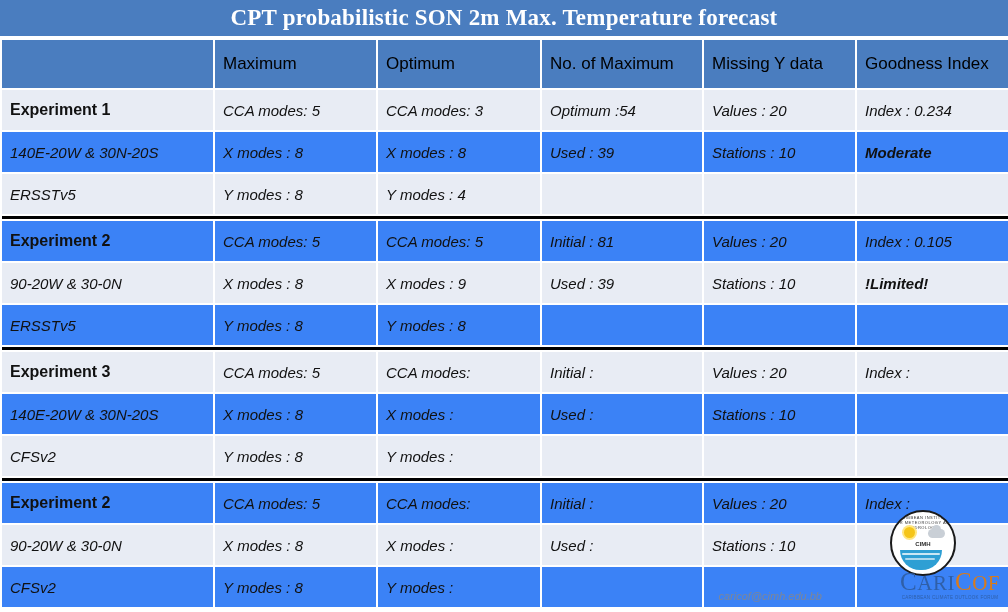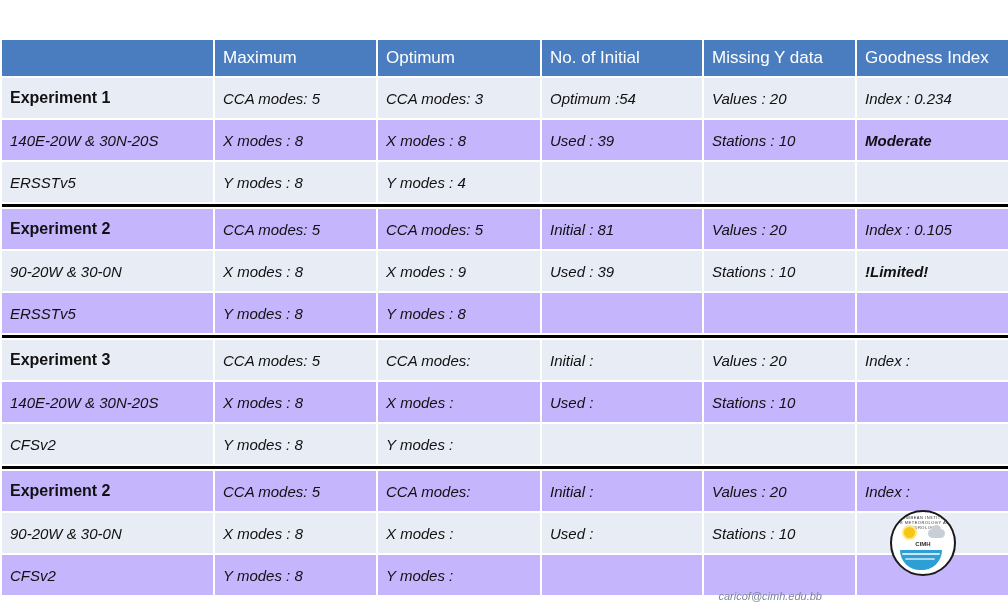--- a/index.html
+++ b/index.html
@@ -67,32 +67,32 @@
   col.c0 { width: 211px; }
   col.c1 { width: 161px; }
   col.c2 { width: 162px; }
   col.c3 { width: 160px; }
   col.c4 { width: 151px; }
   col.c5 { width: 163px; }
 
   
   tr.head th {
     background: #4a7dbf;
-    color: #ffffff;
-    height: 36px;
+    color: #000000;
+    height: 48px;
     font-style: normal;
     font-weight: normal;
     font-size: 17px;
     text-align: left;
   }
   tr.head th.blank { background: #4a7dbf; }
 
   
   tr.band-light td { background: #e8ecf4; }
-  tr.band-dark  td { background: #c4b5fd; }
+  tr.band-dark  td { background: #3b82f6; }
   tr.body td { height: 40px; }
 
   
   tr.sep td {
     padding: 0;
     height: 3px;
     background: #000000;
     border: 0;
   }
 
@@ -222,36 +222,39 @@
     color: #7d8698;
     white-space: nowrap;
     margin-left: 34px;
   }
 </style>
 </head>
 <body>
 
 <div id="slide">
 
+  <div class="title-bar">
+    <span class="title-text">CPT probabilistic SON 2m Max. Temperature forecast</span>
+  </div>
 
   <table class="cpt">
     <colgroup>
       <col class="c0">
         <col class="c1">
         <col class="c2">
         <col class="c3">
         <col class="c4">
         <col class="c5">
     </colgroup>
     <thead>
       <tr class="head">
         <th class="blank"></th>
         <th>Maximum</th>
         <th>Optimum</th>
-        <th>No. of Initial</th>
+        <th>No. of Maximum</th>
         <th>Missing Y data</th>
         <th>Goodness Index</th>
       </tr>
     </thead>
 
     <tbody>
       <tr class="body band-light">
         <td class="label exp">Experiment 1</td>
         <td>CCA modes: 5</td>
         <td>CCA modes: 3</td>
@@ -371,15 +374,19 @@
   <div class="email">caricof@cimh.edu.bb</div>
 
   <div class="brand">
     <div class="seal">
       <div class="ring-text">CARIBBEAN INSTITUTE FOR METEOROLOGY AND HYDROLOGY</div>
       <div class="sun"></div>
       <div class="cloud"></div>
       <div class="cimh-text">CIMH</div>
       <div class="water"></div>
     </div>
+    <div class="caricof">
+      <div class="word"><span class="big">C</span><span>ARI</span><span class="big orange">C</span><span class="orange">OF</span></div>
+      <div class="tagline">CARIBBEAN CLIMATE OUTLOOK FORUM</div>
+    </div>
   </div>
 
 </div>
 
 </body></html>

